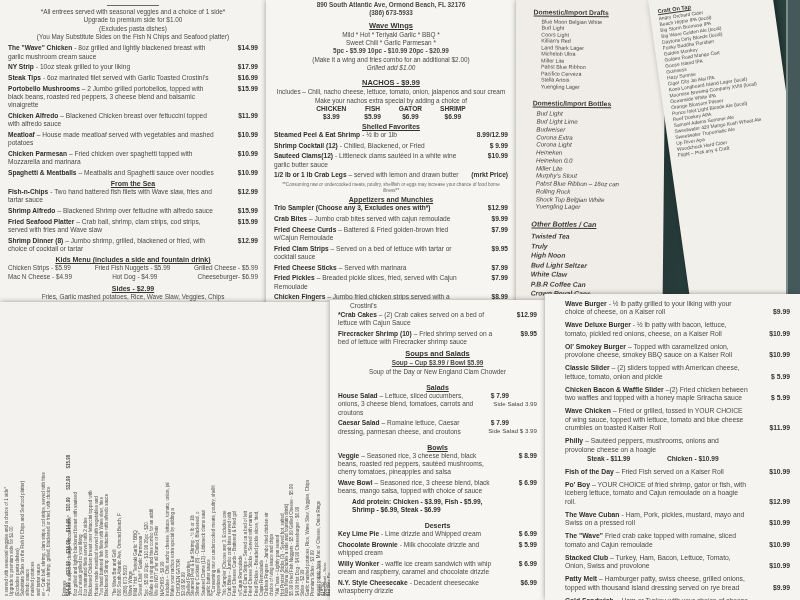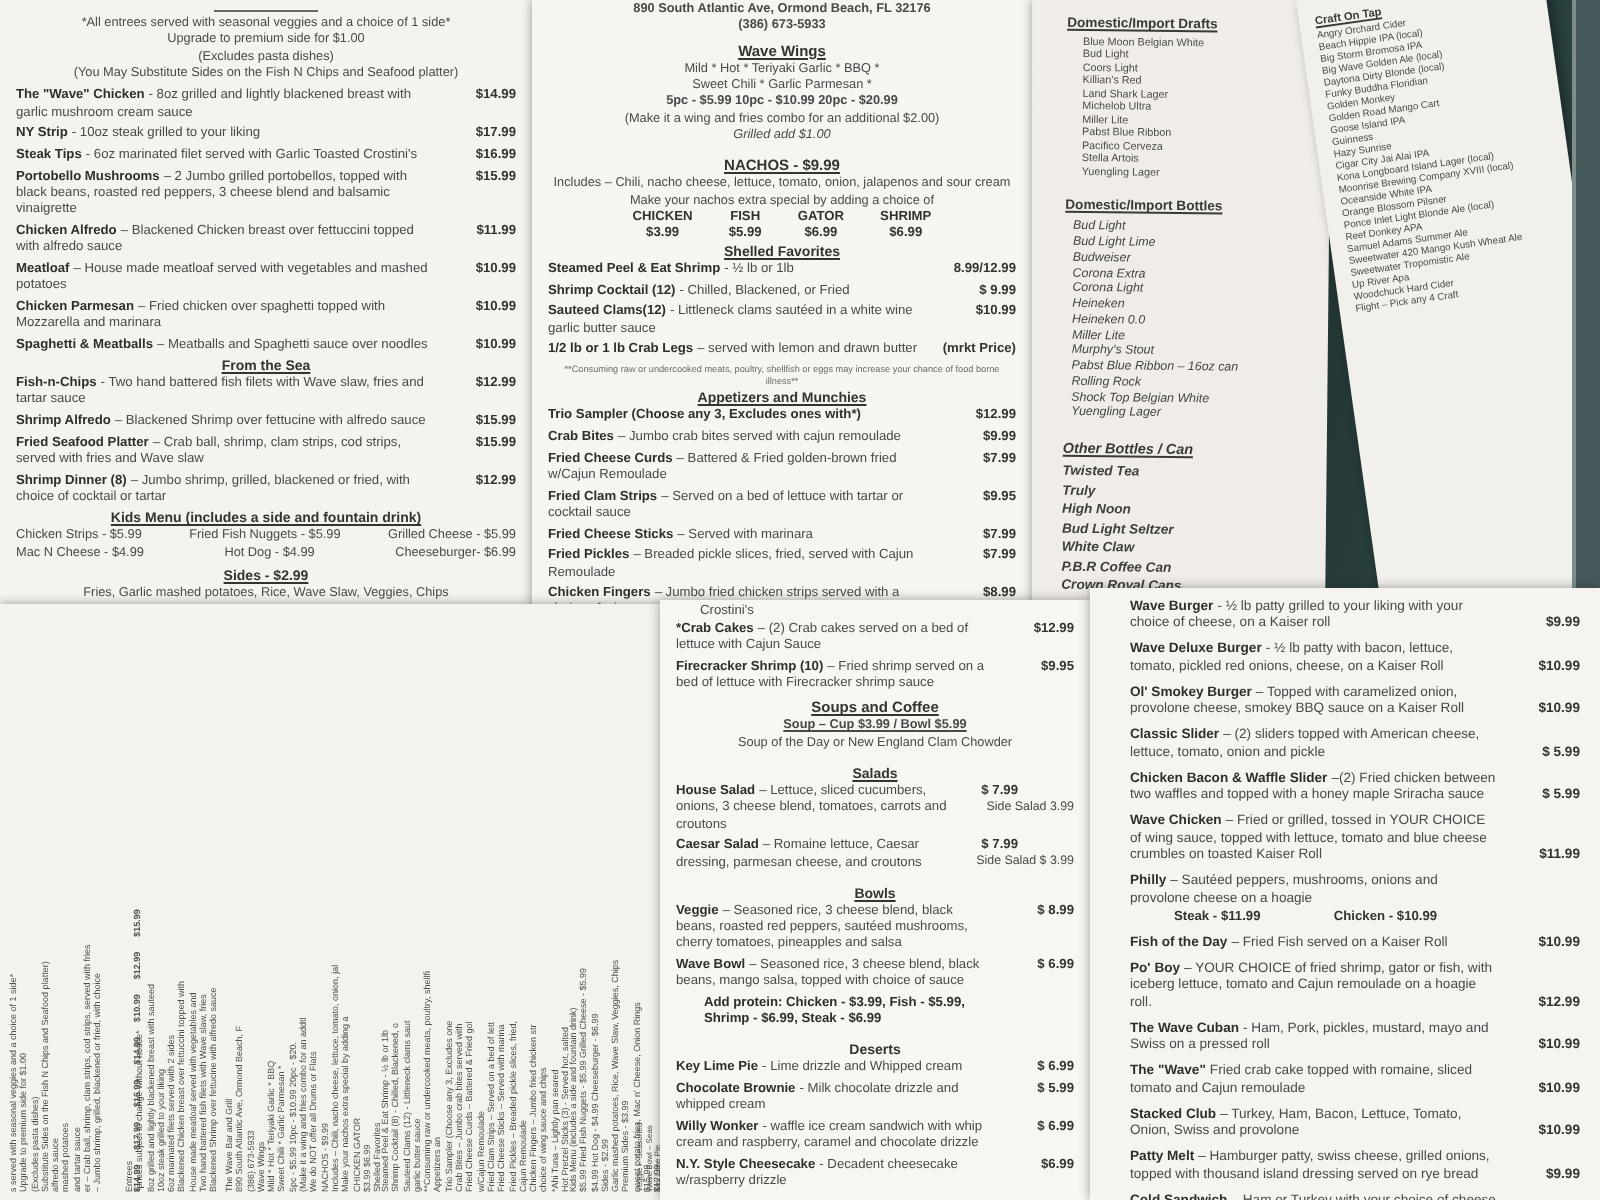--- a/index.html
+++ b/index.html
@@ -406,21 +406,21 @@
     <div>
 
         <div class="mi">
           <span class="pr">$12.99</span><b>*Crab Cakes</b><span class="ds">– (2) Crab cakes served on a bed of lettuce with Cajun Sauce</span>
         </div>
 
         <div class="mi">
           <span class="pr">$9.95</span><b>Firecracker Shrimp (10)</b><span class="ds">– Fried shrimp served on a bed of lettuce with Firecracker shrimp sauce</span>
         </div>
       </div>
-    <div class="hd big">Soups and Coffee</div>
+    <div class="hd big">Soups and Salads</div>
     <div class="cnote" style="font-weight:bold;text-decoration:underline;">Soup – Cup $3.99 / Bowl $5.99</div>
     <div class="cnote">Soup of the Day or New England Clam Chowder</div>
     <div class="hd" style="margin-top:8px;">Salads</div>
     <div>
 
         <div class="mi" style="padding-right:52px;">
           <span class="pr" style="right:28px;">$ 7.99</span>
           <span class="pr2">Side Salad 3.99</span>
           <b>House Salad</b><span class="ds">– Lettuce, sliced cucumbers, onions, 3 cheese blend, tomatoes, carrots  and croutons</span>
         </div>

